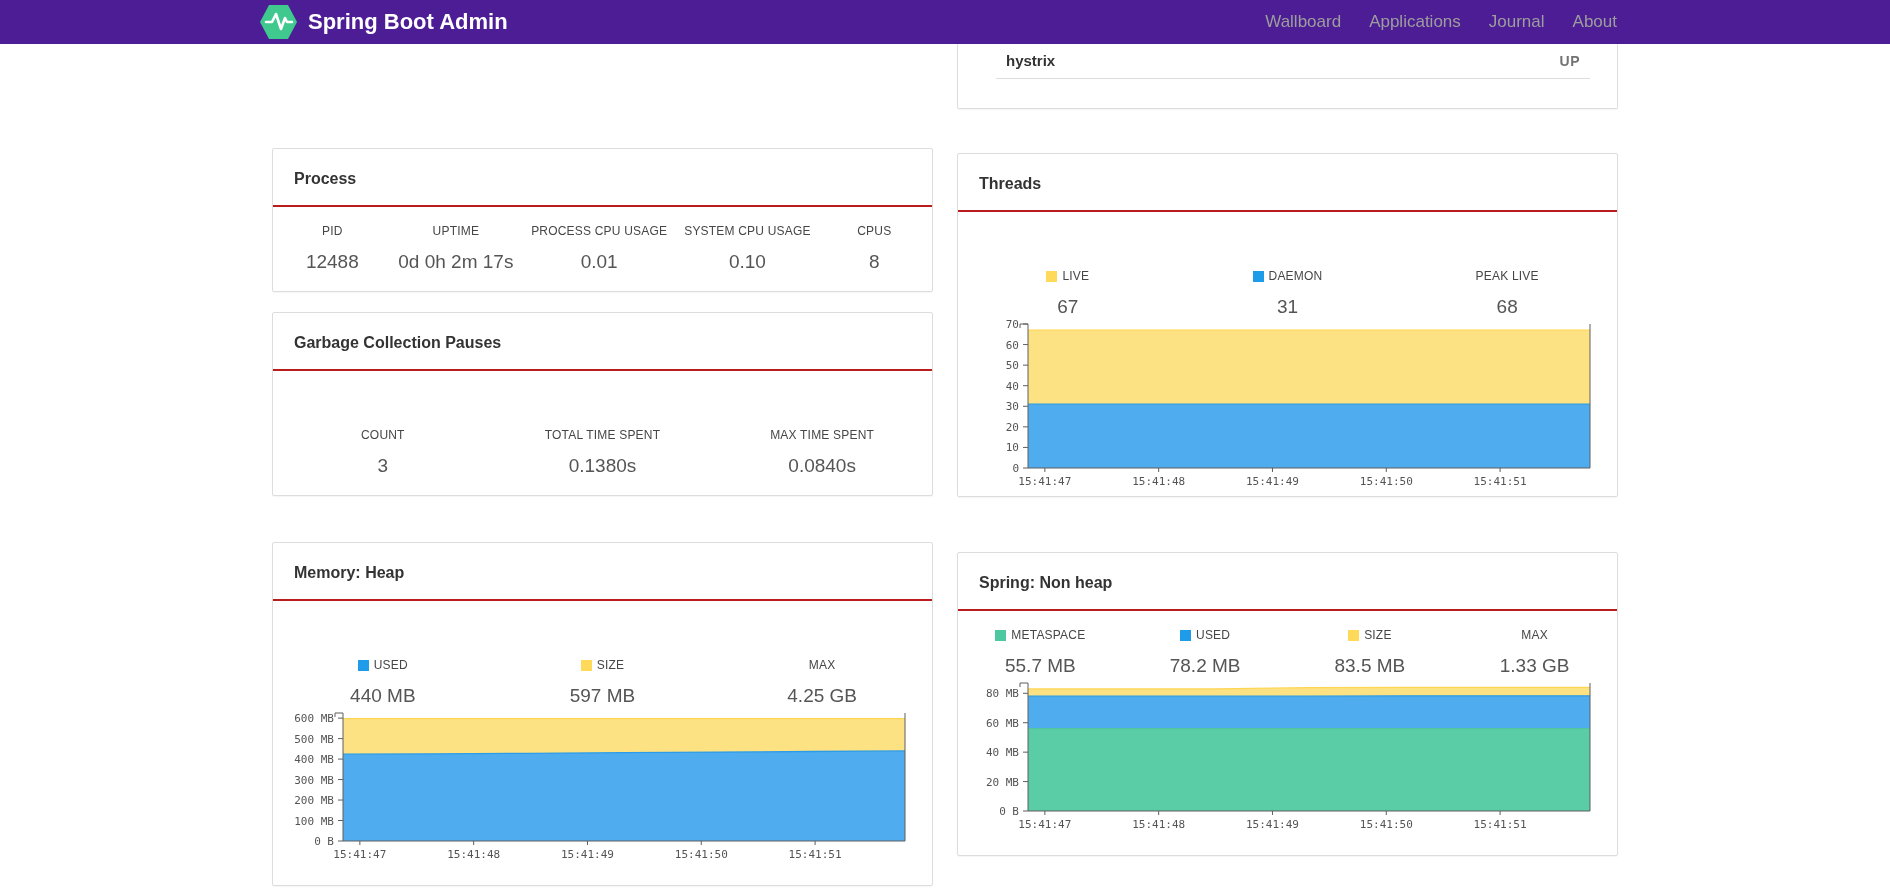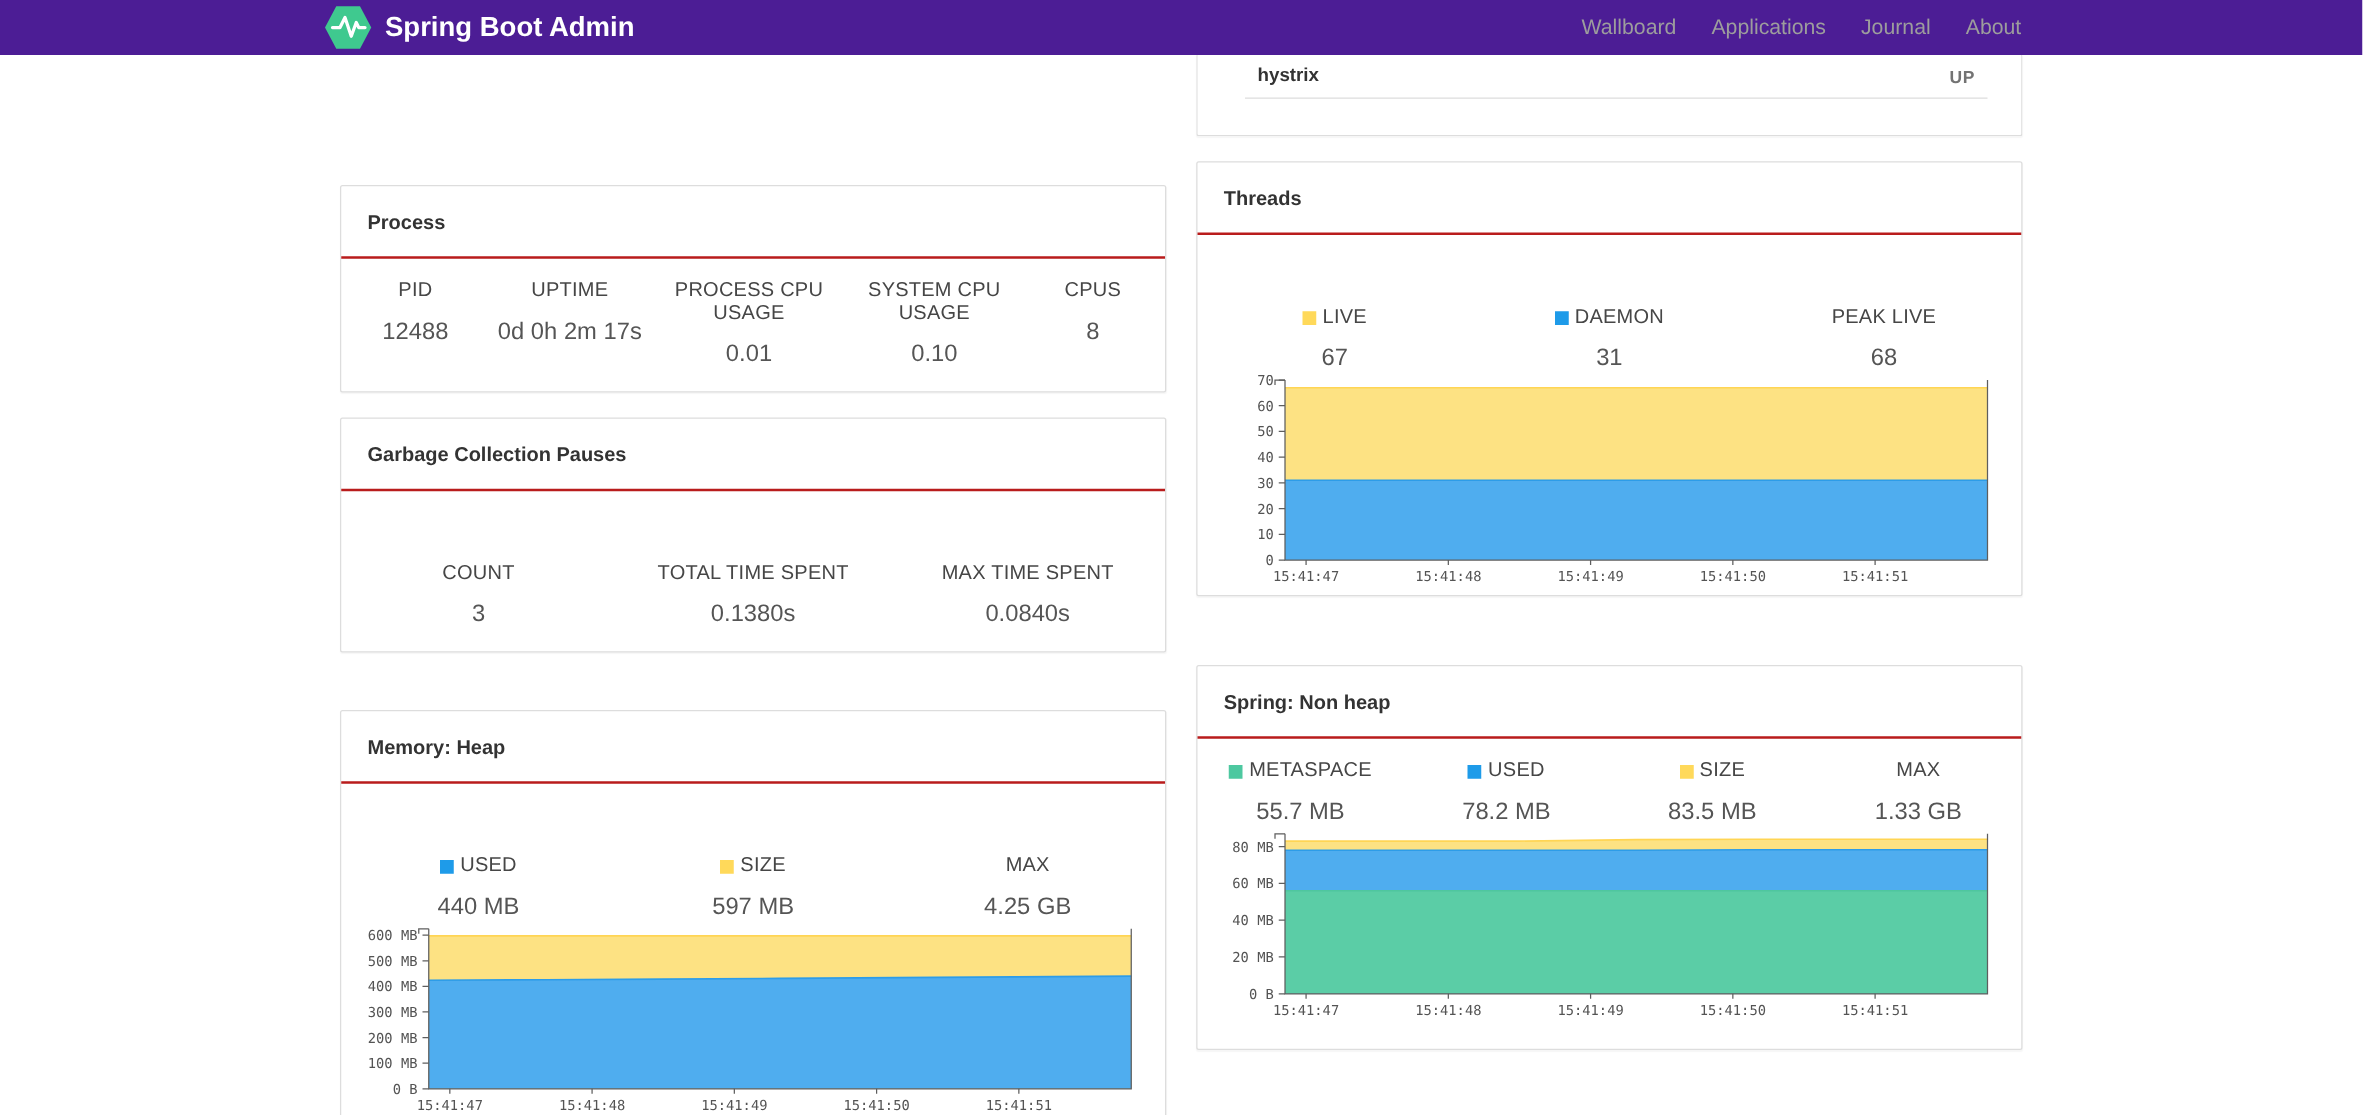--- a/index.html
+++ b/index.html
@@ -24,41 +24,41 @@
   
   .panel {
     background:#fff; border:1px solid #ddd; border-radius:2px;
     box-shadow:0 1px 1px rgba(0,0,0,0.04);
   }
   .panel-heading { padding:21px 21px 17px 21px; border-bottom:2px solid #b91c1c; }
   .panel-title { font-size:16px; font-weight:bold; color:#333; }
 
   .spacer-top { height:104px; }
   .mb-20 { margin-bottom:20px; }
-  .mb-36 { margin-bottom:20px; }
+  .mb-36 { margin-bottom:44px; }
   .mb-46 { margin-bottom:46px; }
   .mb-55 { margin-bottom:55px; }
 
   
   .app-panel { border-top:none; border-radius:0 0 2px 2px; }
   .app-row {
     display:flex; justify-content:space-between; align-items:center;
     margin:0 27px 0 38px; padding:8px 10px 9px 10px;
     border-bottom:1px solid #ddd; cursor:pointer;
   }
   .app-name { font-weight:bold; font-size:15px; color:#333; }
   .app-status { font-weight:bold; font-size:14px; letter-spacing:0.5px; }
   .app-panel-footer { height:29px; }
 
   
   .metrics { display:flex; padding:17px 0 18px 0; }
   .metrics.chart-metrics { padding:17px 0 2px 0; }
   .metric { text-align:center; }
   .metric-label {
-    font-size:16px; color:#464646; margin-bottom:13px;
+    font-size:12px; color:#464646; margin-bottom:13px;
     display:flex; align-items:center; justify-content:center; gap:5px;
     letter-spacing:0.2px;
   }
   .metric-value { font-size:19px; color:#555; }
   .legend-swatch { width:11px; height:11px; display:inline-block; flex:0 0 11px; }
 
   .w18 { width:18%; }  .w195 { width:19.5%; } .w24 { width:24%; }
   .w21 { width:21%; }  .w175 { width:17.5%; }
   .w33 { width:33.333%;margin-top:40px; } .w25 { width:25%; }
 

